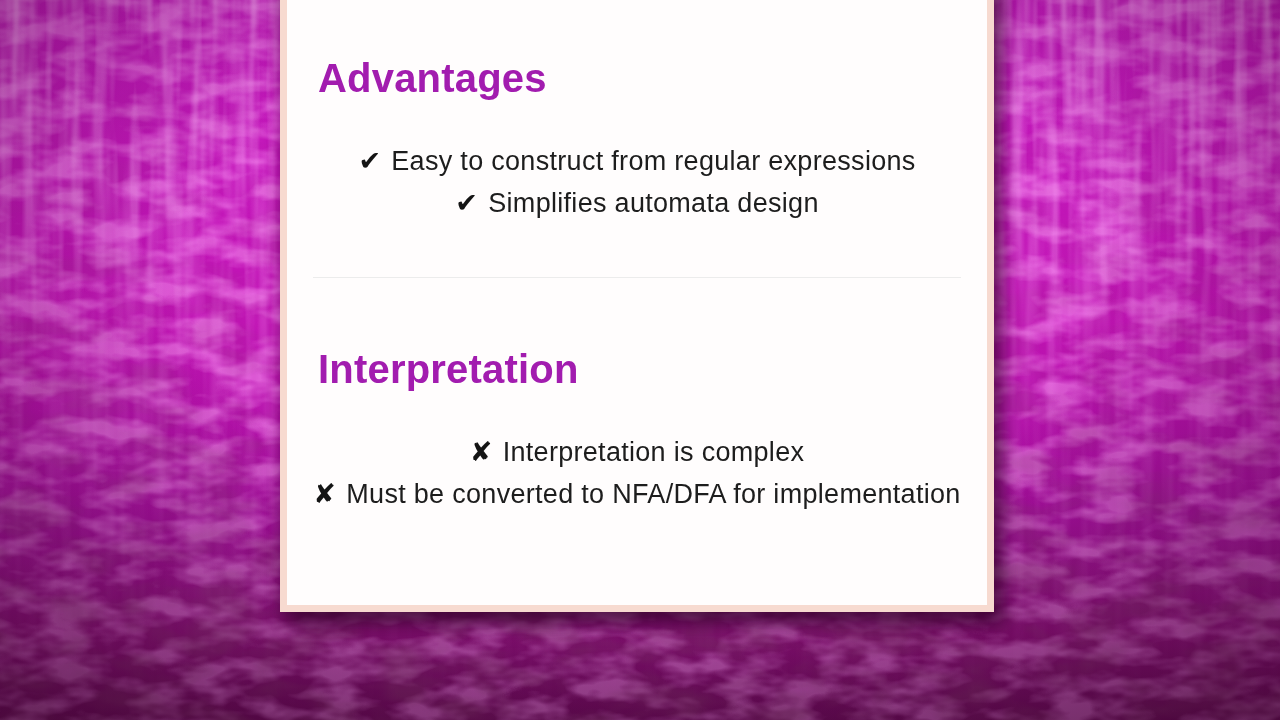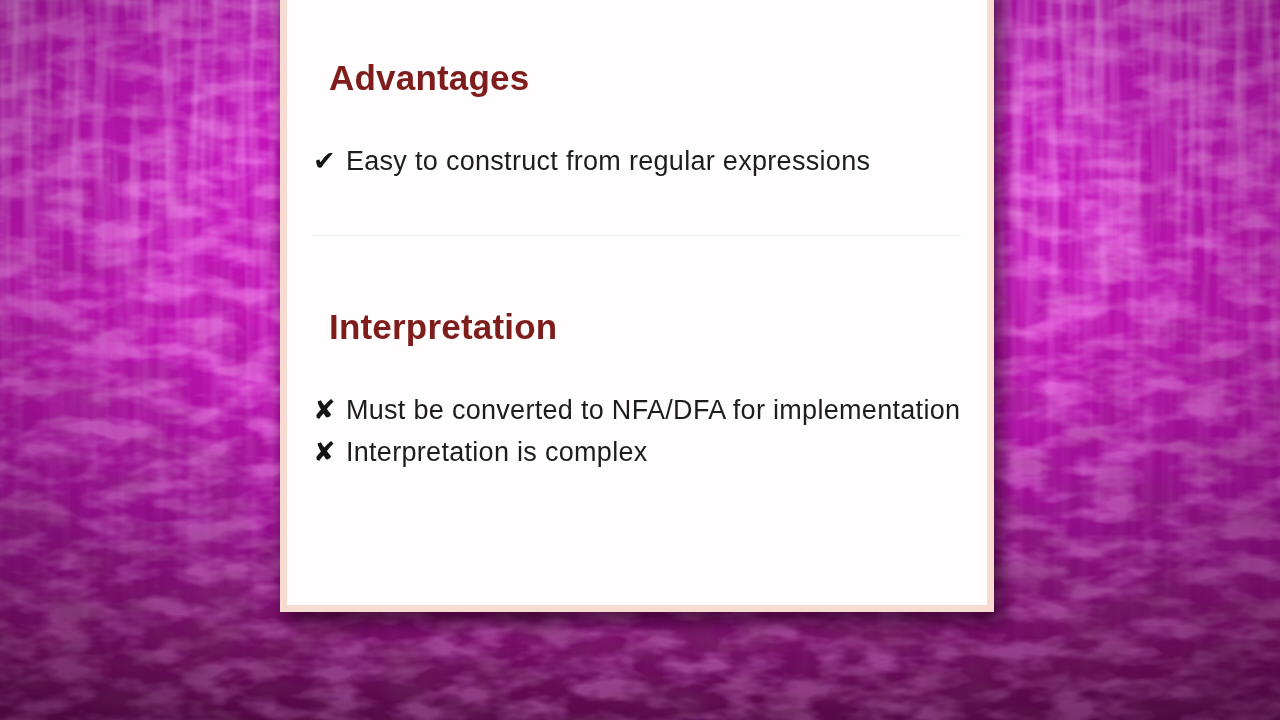--- a/index.html
+++ b/index.html
@@ -9,28 +9,28 @@
   }
   .bg{position:absolute;left:0;top:0;width:1280px;height:720px;display:block;}
   .card{
     position:absolute;left:280px;top:-24px;width:714px;height:636px;
     box-sizing:border-box;background:#fffdfd;
     border:7px solid #f7dad0;
     box-shadow:10px 12px 16px rgba(42,2,32,.55), 0 8px 14px rgba(42,2,32,.32);
     padding:0 26px;overflow:hidden;
   }
   .card h2{
-    margin:16px;font-size:35px;line-height:44px;font-weight:700;
-    color:#7f1d1d;letter-spacing:.2px;
+    margin:5px;font-size:40px;line-height:44px;font-weight:700;
+    color:#a21caf;letter-spacing:.2px;
   }
   .h-adv{margin-top:73px !important;}
   .h-dis{margin-top:69px !important;}
   .list{list-style:none;margin:40px 0 0 0;padding:0;}
   .list li{
-    font-size:27px;line-height:42px;color:#1d1d1d;letter-spacing:.3px;
+    font-size:27px;line-height:42px;color:#1d1d1d;letter-spacing:.3px;text-align:center;
   }
   .marker{margin-right:10px;color:#141414;}
   .divider{
     border:none;border-top:1px solid #ececec;height:0;
     margin:53px 0 0 0;
   }
 </style>
 </head>
 <body>
 
@@ -86,29 +86,32 @@
   </svg>
 
   <div class="card">
 
     <h2 class="h-adv">Advantages</h2>
 
     <ul class="list">
       <li>
         <span class="marker">✔</span><span>Easy to construct from regular expressions</span>
       </li>
+      <li>
+        <span class="marker">✔</span><span>Simplifies automata design</span>
+      </li>
     </ul>
 
     <hr class="divider">
 
     <h2 class="h-dis">Interpretation</h2>
 
     <ul class="list">
       <li>
-        <span class="marker">✘</span><span>Must be converted to NFA/DFA for implementation</span>
+        <span class="marker">✘</span><span>Interpretation is complex</span>
       </li>
       <li>
-        <span class="marker">✘</span><span>Interpretation is complex</span>
+        <span class="marker">✘</span><span>Must be converted to NFA/DFA for implementation</span>
       </li>
     </ul>
 
   </div>
 </div>
 
 </body></html>

